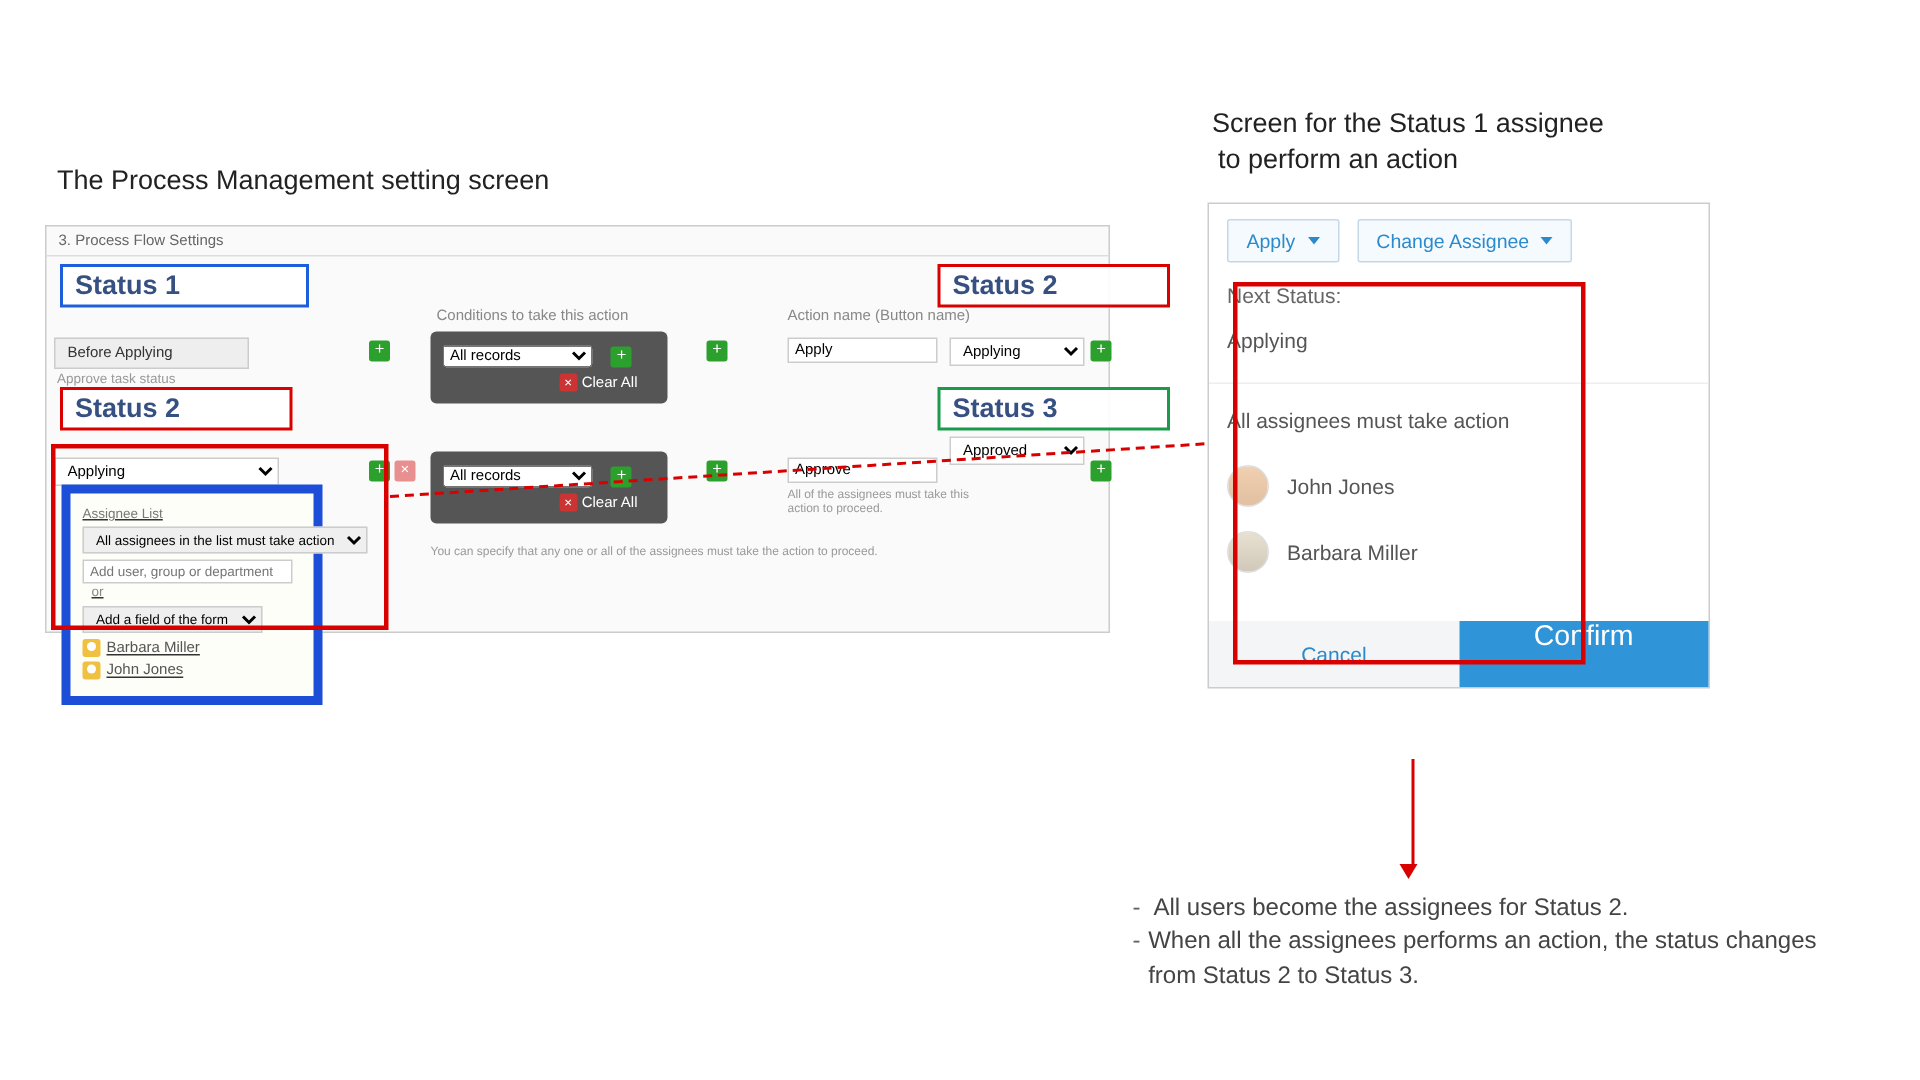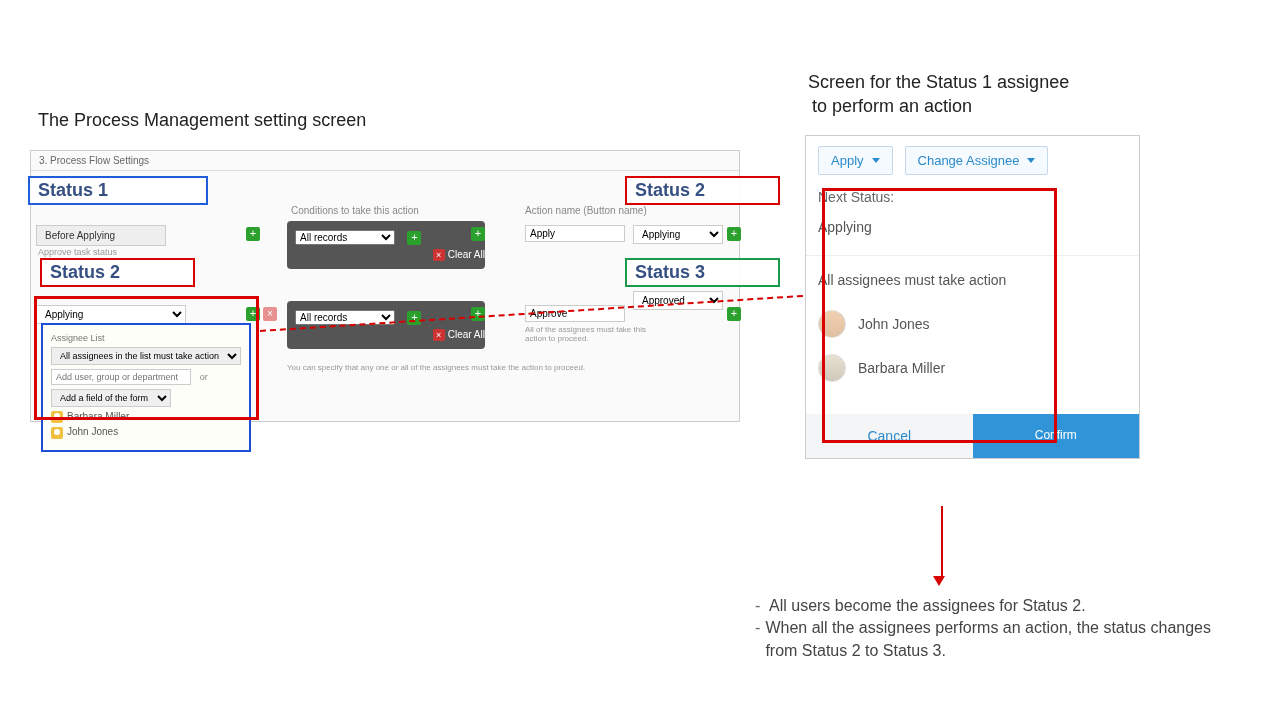--- a/index.html
+++ b/index.html
@@ -6,28 +6,28 @@
   body { background: #fff; width: 1280px; height: 720px; position: relative; color: #333; }
   .caption { font-size: 18px; color: #222; position: absolute; text-align: center; }
   .left-panel { position: absolute; left: 30px; top: 150px; width: 710px; border: 1px solid #ccc; background: #fafafa; }
   .panel-title { font-size: 10px; color: #666; padding: 4px 8px; border-bottom: 1px solid #ddd; }
   .panel-body { position: relative; padding: 8px 10px 20px 10px; }
   .col-header { font-size: 10px; color: #888; position: absolute; }
   .status-name { position: absolute; background: #eee; border: 1px solid #ccc; font-size: 10px; padding: 4px 8px; width: 130px; }
   .status-sub { position: absolute; font-size: 9px; color: #999; }
   .green-plus { display: inline-block; width: 14px; height: 14px; background: #2ca02c; color: #fff; font-size: 11px; text-align: center; line-height: 13px; border-radius: 2px; position: absolute; }
   .red-x { display:inline-block; width:14px; height:14px; background:#e7908f; color:#fff; font-size:10px; text-align:center; line-height:13px; border-radius:2px; position:absolute;}
-  .dark-pill { position: absolute; background: #555; border-radius: 4px; padding: 6px 0 8px 8px; width: 198px; }
+  .dark-pill { position: absolute; background: #555; border-radius: 4px; padding: 6px 20px 8px 8px; width: 158px; }
   .dark-pill select { font-size: 10px; width: 100px; }
   .clear-all { text-align: right; color: #fff; font-size: 10px; margin-top: 4px; }
   .clear-all .x { display:inline-block; background:#c33; width:12px; height:12px; font-size:9px; line-height:12px; text-align:center; border-radius:2px; margin-right:3px;}
   .small-input { position:absolute; font-size:10px; width:100px; padding:2px 4px; border:1px solid #ccc;}
   .small-select { position:absolute; font-size:10px; width:90px; padding:2px 4px; border:1px solid #ccc; background:#fff;}
   .tiny-note { position:absolute; font-size:8px; color:#999; width:140px;}
-  .assignee-box { position:absolute; border:2px solid #1d4ed8; background:#fefef8; padding:8px; width:210px; font-size:10px; }
+  .assignee-box { position:absolute; border:6px solid #1d4ed8; background:#fefef8; padding:8px; width:174px; font-size:10px;text-decoration:underline; }
   .assignee-box .title { color:#777; font-size:9px; margin-bottom:4px;}
   .assignee-box select, .assignee-box input { font-size:9px; border:1px solid #ccc; padding:2px 4px; }
   .assignee-box .row { margin:4px 0; }
   .userline { margin:3px 0; font-size:10px; color:#555;}
   .userline .avatar-icon { display:inline-block; width:12px; height:12px; background:#f0c040; border-radius:2px; vertical-align:middle; margin-right:4px; position:relative;}
   .userline .avatar-icon::after{content:"";position:absolute;top:2px;left:3px;width:6px;height:6px;border-radius:50%;background:#fff;}
   .highlight { position:absolute; border:2px solid; font-size:18px; font-weight:bold; padding:2px 8px; background:rgba(255,255,255,0.9); }
   .h-red { border-color:#d92; border-color:#d90000; color:#375082;}
   .h-blue{ border-color:#1f5edb; color:#375082;}
   .h-green{ border-color:#1a9a4a; color:#375082;}
@@ -38,21 +38,21 @@
   .chev { width:0;height:0;border-left:4px solid transparent;border-right:4px solid transparent;border-top:5px solid #2b8acb;}
   .next-status { font-size:14px; color:#666; }
   .next-val { font-size:14px; color:#555; margin:14px 0 20px 0;}
   .divider { height:1px; background:#eee; margin:0 -12px 16px -12px;}
   .assignee-note { font-size:14px; color:#555; margin-bottom:14px;}
   .person { display:flex; align-items:center; gap:12px; padding:8px 0;}
   .person .avatar { width:28px; height:28px; border-radius:50%; background:linear-gradient(#f0d0b0,#e0c0a0); border:1px solid #ddd;}
   .person .name { font-size:14px; color:#555;}
   .rp-actions { display:flex; margin:24px -12px 0 -12px;}
   .rp-actions .cancel { flex:1; text-align:center; padding:14px 0; background:#f3f5f7; color:#2b8acb; font-size:14px; cursor:pointer;}
-  .rp-actions .confirm{ flex:1; text-align:center; padding:14px 0; background:#2f95d8; color:#fff; font-size:12px; cursor:pointer;}
+  .rp-actions .confirm{ flex:1; text-align:center; padding:0 0; background:#2f95d8; color:#fff; font-size:19px; cursor:pointer;}
   .bullets { position:absolute; left:755px; top:595px; width:480px; font-size:16px; color:#444; line-height:1.4;}
   .bullets .line { display:flex; }
   .bullets .dash { width:14px; color:#666;}
   .arrow-down { position:absolute; }
   .arrow-down .shaft { width:2px; background:#d90000; margin:0 auto;}
   .arrow-down .head { width:0;height:0;border-left:6px solid transparent;border-right:6px solid transparent;border-top:10px solid #d90000; margin-left:-5px;}
   .dashed-line { position:absolute; border-top:2px dashed #d90000; transform-origin:left center;}
 </style>
 </head>
 <body>
@@ -105,21 +105,21 @@
       </div>
       <div class="row">
         <select style="width:120px;"><option>Add a field of the form</option></select>
       </div>
       <div class="userline"><span class="avatar-icon"></span><span>Barbara Miller</span></div>
       <div class="userline"><span class="avatar-icon"></span><span>John Jones</span></div>
     </div>
   </div>
 </div>
 
-<div class="highlight h-blue" style="left:28px; top:176px; width:180px;">Status 1</div>
+<div class="highlight h-blue" style="left:40px; top:176px; width:166px;">Status 1</div>
 <div class="highlight h-red" style="left:625px; top:176px; width:155px;">Status 2</div>
 <div class="highlight h-red" style="left:40px; top:258px; width:155px;">Status 2</div>
 <div class="highlight h-green" style="left:625px; top:258px; width:155px;">Status 3</div>
 
 <div class="highlight-box" style="left:34px; top:296px; width:225px; height:124px;"></div>
 
 <div class="dashed-line" style="left:260px; top:330px; width:564px; transform:rotate(-3.7deg);"></div>
 
 <div class="right-panel">
   <div class="rp-top">

